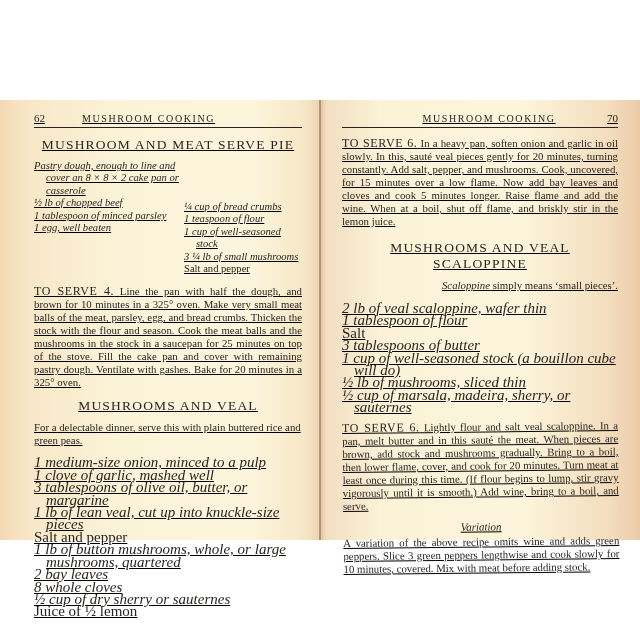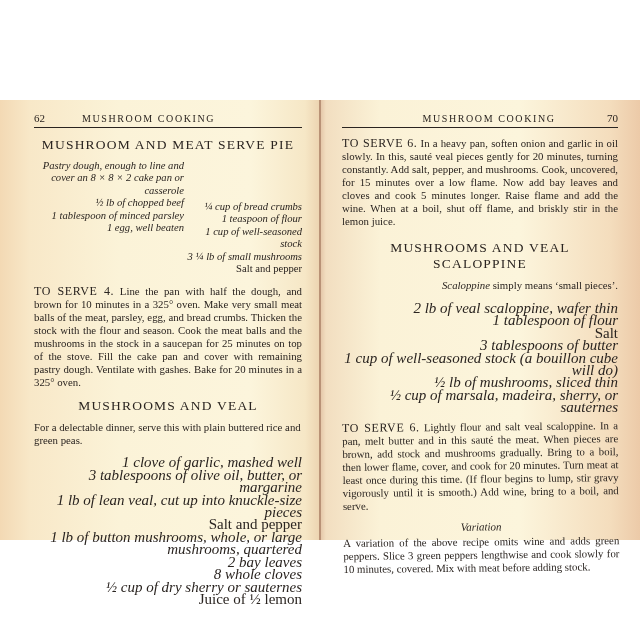--- a/index.html
+++ b/index.html
@@ -10,20 +10,21 @@
       background: #ffffff;
       overflow: hidden;
     }
     .book {
       position: absolute;
       left: 0;
       top: 100px;
       width: 640px;
       height: 512px;
       display: flex;
+      text-decoration: underline;
     }
     .page {
       position: relative;
       height: 440px;
       font-family: "Liberation Serif", "DejaVu Serif", serif;
       color: #2a2420;
       box-sizing: border-box;
     }
     .page-left {
       width: 320px;
@@ -74,21 +75,20 @@
       font-size: 10.6px;
       line-height: 12.4px;
       margin-bottom: 10px;
     }
     .ingredients-two-col ul { margin: 0; padding: 0; list-style: none; }
     .ingredients-two-col .col-a { width: 150px; }
     .ingredients-two-col .col-b { flex: 1; margin-top: 41px; }
     .ing {
       padding-left: 12px;
       text-indent: -12px;
-      text-align: right;
     }
     .ing-list {
       margin: 0 0 8px 0;
       padding: 0;
       list-style: none;
       font-style: italic;
       font-size: 15px;
       line-height: 12.4px;
     }
     .ing-list .upright { font-style: normal; }
@@ -148,20 +148,21 @@
     <p>
       <span class="sc">TO SERVE 4.</span>
       <span>Line the pan with half the dough, and brown for 10 minutes in a 325° oven. Make very small meat balls of the meat, parsley, egg, and bread crumbs. Thicken the stock with the flour and season. Cook the meat balls and the mushrooms in the stock in a saucepan for 25 minutes on top of the stove. Fill the cake pan and cover with remaining pastry dough. Ventilate with gashes. Bake for 20 minutes in a 325° oven.</span>
     </p>
 
     <h2>MUSHROOMS AND VEAL</h2>
 
     <p style="text-align:left">For a delectable dinner, serve this with plain buttered rice and green peas.</p>
 
     <ul class="ing-list">
+      <li class="ing">1 medium-size onion, minced to a pulp</li>
       <li class="ing">1 clove of garlic, mashed well</li>
       <li class="ing">3 tablespoons of olive oil, butter, or margarine</li>
       <li class="ing">1 lb of lean veal, cut up into knuckle-size pieces</li>
       <li class="ing upright">Salt and pepper</li>
       <li class="ing">1 lb of button mushrooms, whole, or large mushrooms, quartered</li>
       <li class="ing">2 bay leaves</li>
       <li class="ing">8 whole cloves</li>
       <li class="ing">½ cup of dry sherry or sauternes</li>
       <li class="ing upright">Juice of ½ lemon</li>
     </ul>

